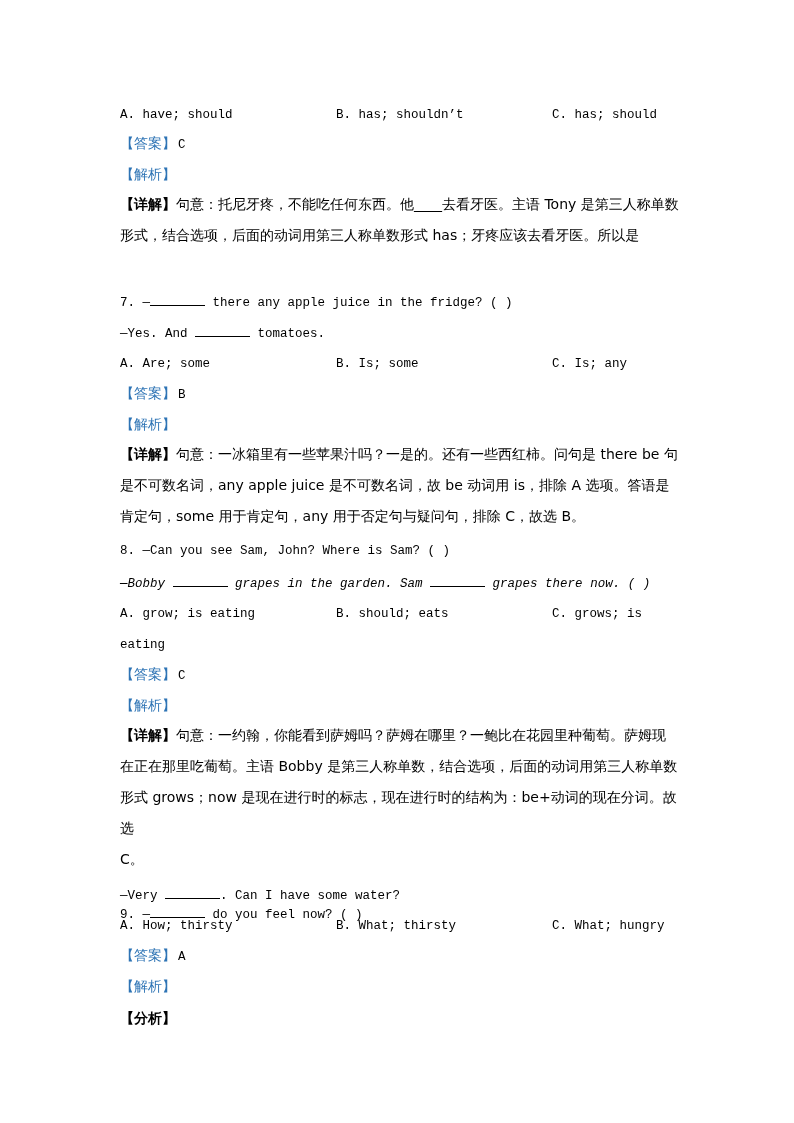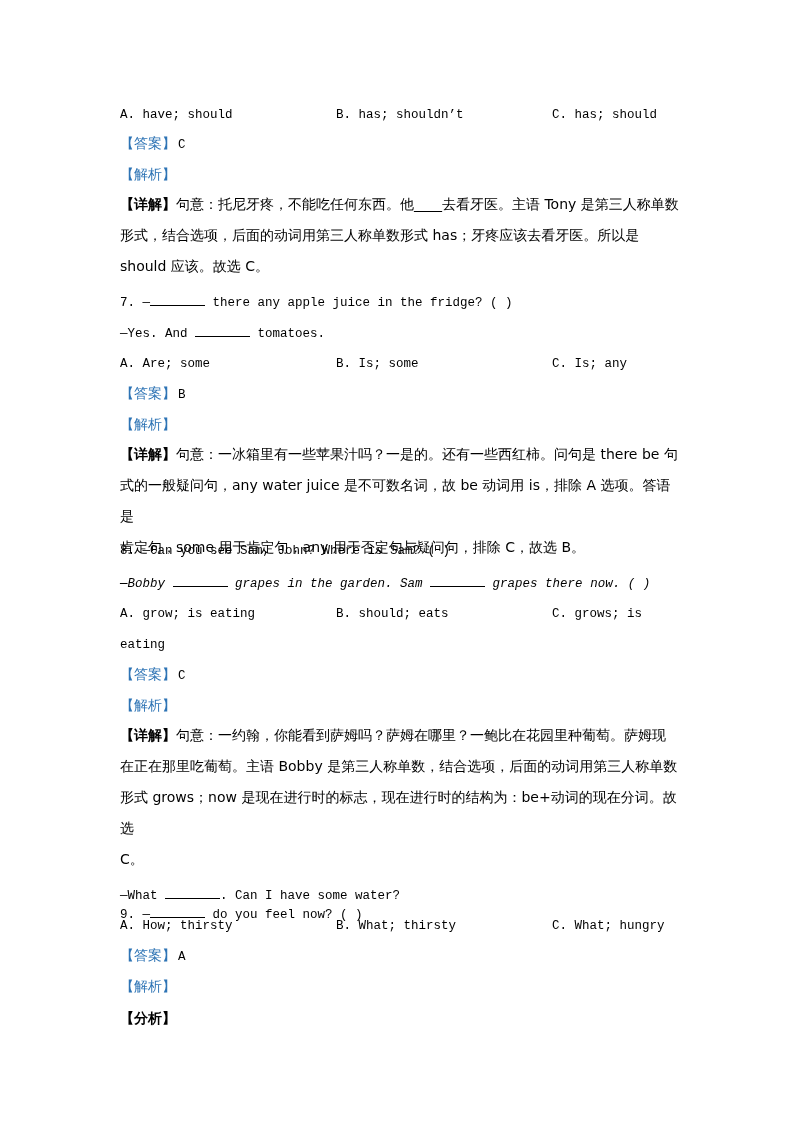--- a/index.html
+++ b/index.html
@@ -30,21 +30,20 @@
 </div>
 <div class="line" style="top:135px;">
   <span class="label-blue">【答案】</span><span class="ans">C</span>
 </div>
 <div class="line" style="top:166px;">
   <span class="label-blue">【解析】</span>
 </div>
 <div class="para" style="top:189px;">
   <div><span class="lbl">【详解】</span><span>句意：托尼牙疼，不能吃任何东西。他____去看牙医。主语 Tony 是第三人称单数</span></div>
   <div>形式，结合选项，后面的动词用第三人称单数形式 has；牙疼应该去看牙医。所以是</div>
-  <div>should 应该。故选 C。</div>
 </div>
 
 <div class="line mono" style="top:294px;">
   <span>7. —</span><span class="blank b55"></span>
   <span>there any apple juice in the fridge? (      )</span>
 </div>
 <div class="line mono" style="top:325px;">
   <span>—Yes. And</span>
   <span class="blank b55"></span>
   <span>tomatoes.</span>
@@ -55,21 +54,21 @@
   <span class="opt optC">C. Is; any</span>
 </div>
 <div class="line" style="top:385px;">
   <span class="label-blue">【答案】</span><span class="ans">B</span>
 </div>
 <div class="line" style="top:416px;">
   <span class="label-blue">【解析】</span>
 </div>
 <div class="para" style="top:439px;">
   <div><span class="lbl">【详解】</span><span>句意：一冰箱里有一些苹果汁吗？一是的。还有一些西红柿。问句是 there be 句</span></div>
-  <div>式的一般疑问句，any water juice 是不可数名词，故 be 动词用 is，排除 A 选项。答语是</div>
+  <div>是不可数名词，any apple juice 是不可数名词，故 be 动词用 is，排除 A 选项。答语是</div>
   <div>肯定句，some 用于肯定句，any 用于否定句与疑问句，排除 C，故选 B。</div>
 </div>
 
 <div class="line mono" style="top:543px;">8. —Can you see Sam, John? Where is Sam? (      )</div>
 <div class="line mono" style="top:575px;font-style:italic;">
   <span>—Bobby</span>
   <span class="blank b55"></span>
   <span>grapes in the garden. Sam</span>
   <span class="blank b55"></span>
   <span>grapes there now. (      )</span>
@@ -91,21 +90,21 @@
   <div>在正在那里吃葡萄。主语 Bobby 是第三人称单数，结合选项，后面的动词用第三人称单数</div>
   <div>形式 grows；now 是现在进行时的标志，现在进行时的结构为：be+动词的现在分词。故选</div>
   <div>C。</div>
 </div>
 
 <div class="line mono" style="top:906px;">
   <span>9. —</span><span class="blank b55"></span>
   <span>do you feel now? (      )</span>
 </div>
 <div class="line mono" style="top:887px;">
-  <span>—What</span>
+  <span>—Very</span>
   <span class="blank b55"></span><span>. Can I have some water?</span>
 </div>
 <div class="line mono" style="top:918px;">
   <span class="opt optA">A. How; thirsty</span>
   <span class="opt optB">B. What; thirsty</span>
   <span class="opt optC">C. What; hungry</span>
 </div>
 <div class="line" style="top:947px;">
   <span class="label-blue">【答案】</span><span class="ans">A</span>
 </div>

